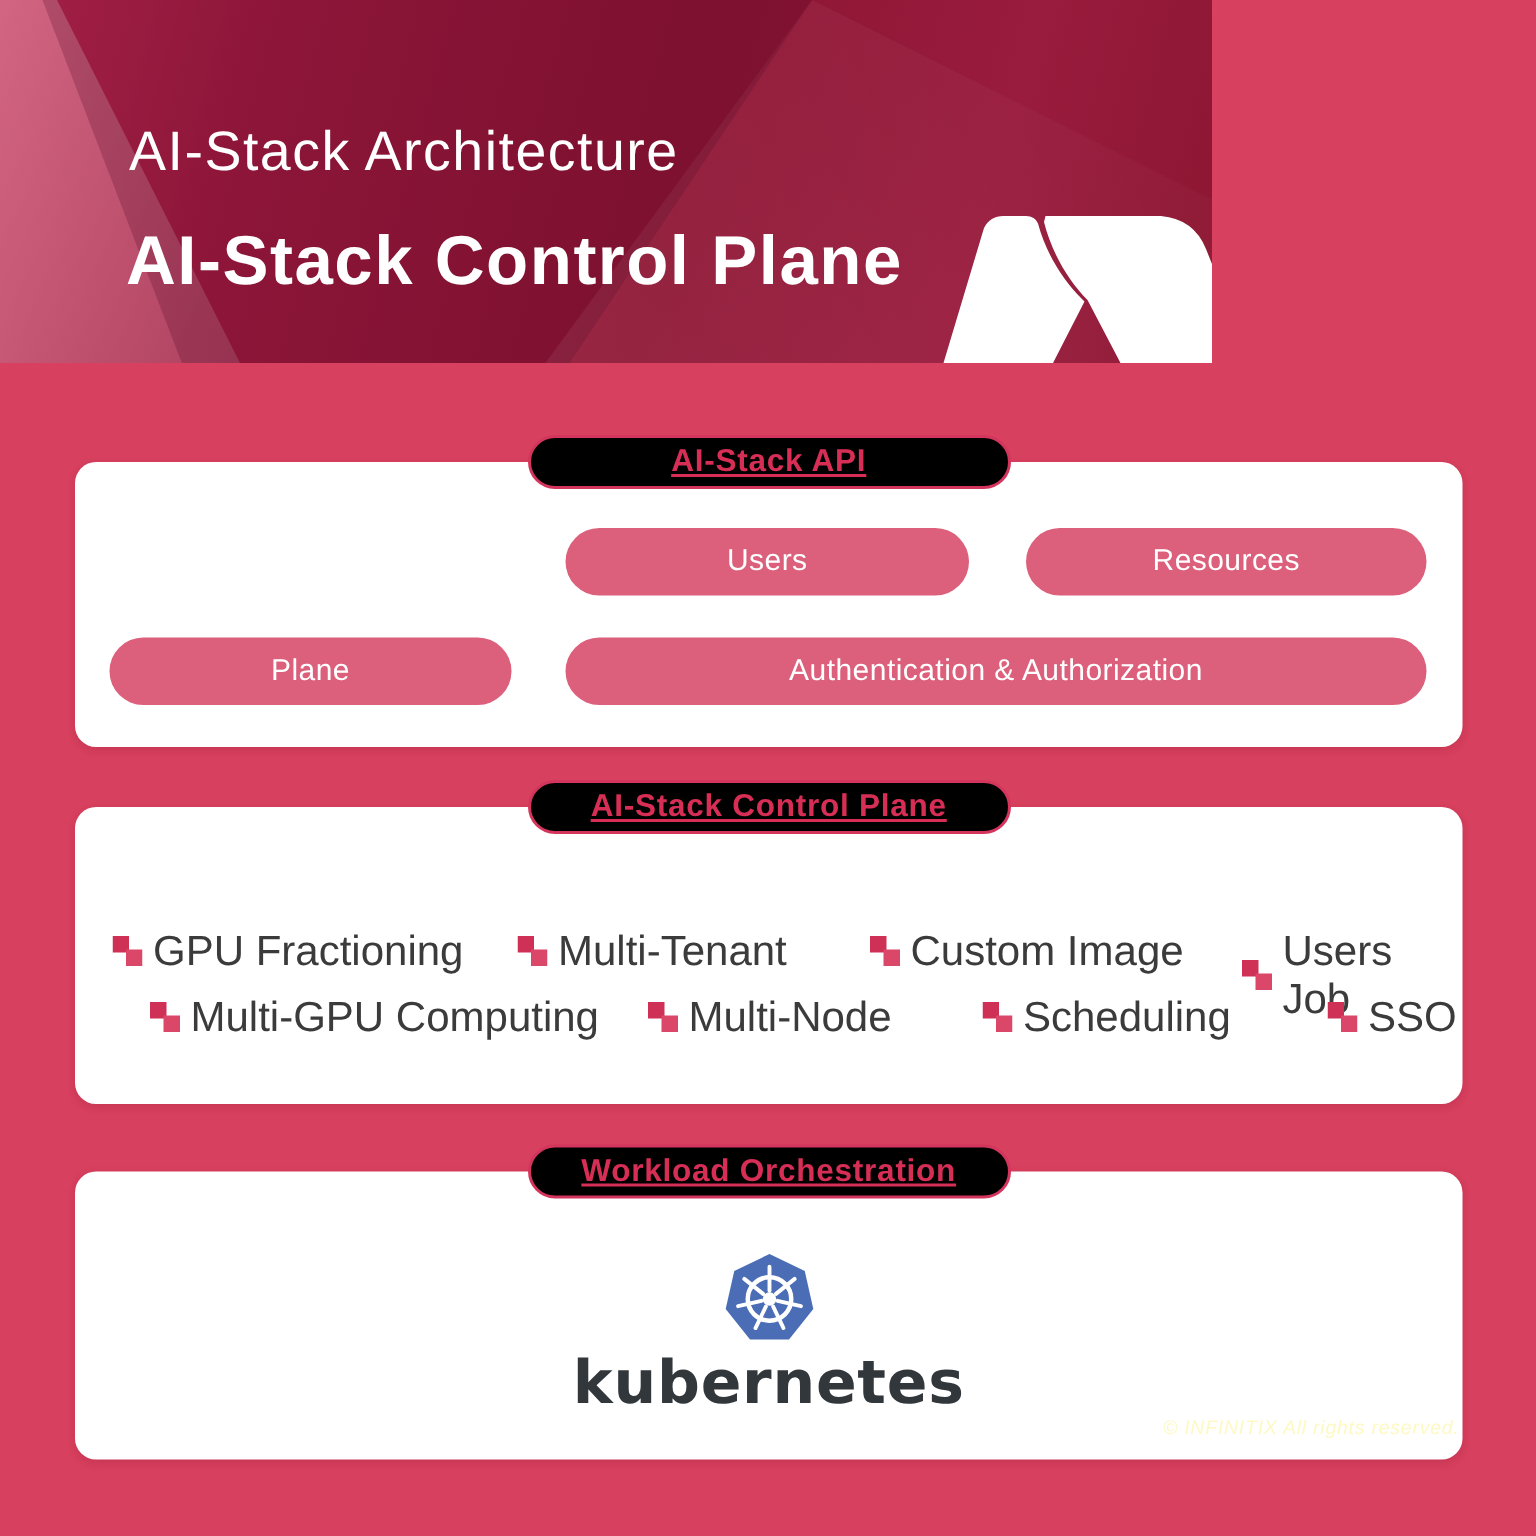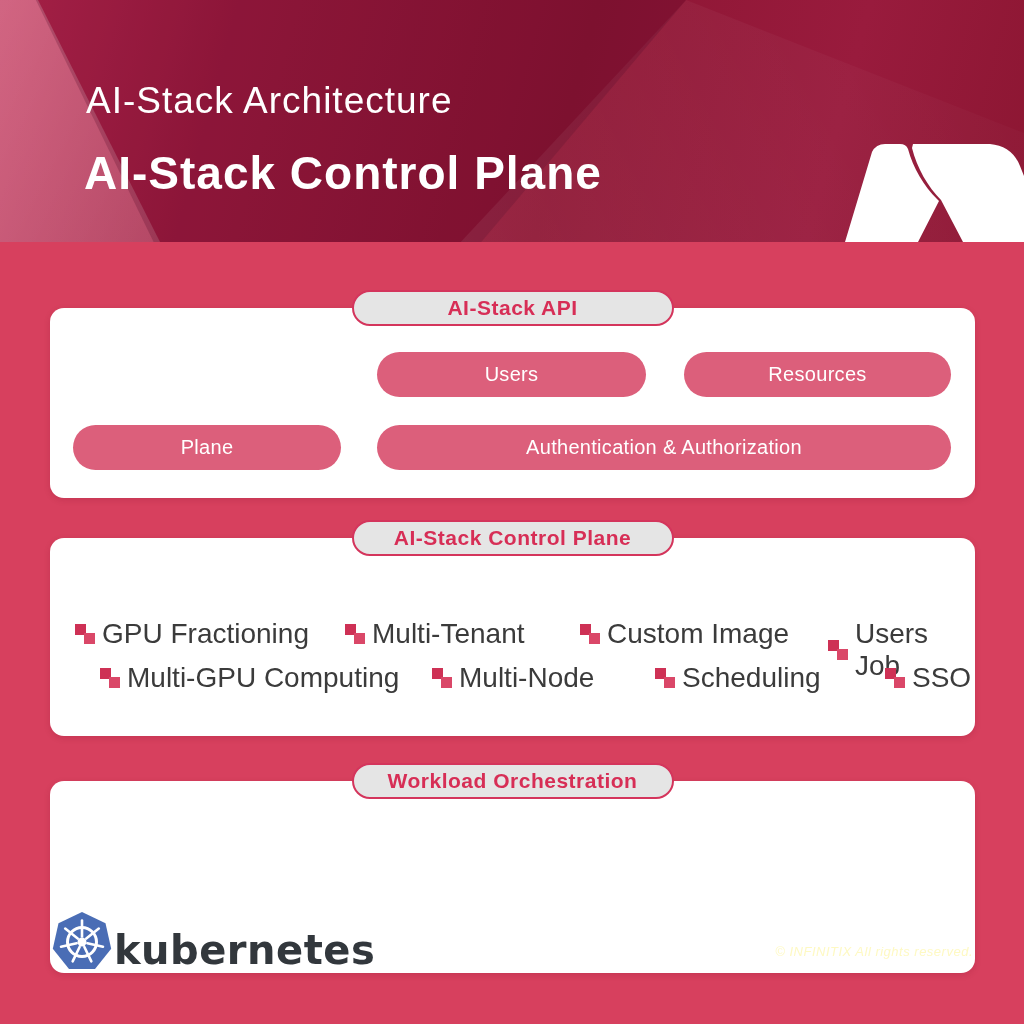--- a/index.html
+++ b/index.html
@@ -6,21 +6,21 @@
   html,body { width:1024px; height:1024px; }
   body {
     position:relative;
     background:#D7405E;
     font-family:"Liberation Sans", sans-serif;
     overflow:hidden;
   }
 
   
   .header {
-    position:absolute; top:0; left:0; width:1024px; height:242px;
+    position:absolute; top:0; left:0; width:808px; height:242px;
     background:linear-gradient(105deg,#C02A52 0%,#A11C40 22%,#8E1634 55%,#991B3D 80%,#8C1632 100%);
     overflow:hidden;
   }
   .facet { position:absolute; inset:0; pointer-events:none; }
   .facet.light-left {
     background:linear-gradient(115deg, rgba(255,255,255,0.28), rgba(255,255,255,0.02) 70%);
     clip-path:polygon(0 0, 38px 0, 160px 100%, 0 100%);
   }
   .facet.dark-mid {
     background:rgba(70,0,30,0.22);
@@ -46,23 +46,23 @@
     background:#FFFFFF; border-radius:14px;
     box-shadow:0 2px 6px rgba(120,12,40,0.18);
   }
   .panel.api          { top:308px; height:190px; }
   .panel.control      { top:538px; height:198px; }
   .panel.orchestration{ top:781px; height:192px; }
 
   .tab {
     position:absolute; left:50%; top:-18px; transform:translateX(-50%);
     width:322px; height:36px;
-    background:#e5e5e5; border:2px solid #D4355C; border-radius:18px;
+    background:#000000; border:2px solid #D4355C; border-radius:18px;
     display:flex; align-items:center; justify-content:center;
-    color:#D72E56; font-size:21px; font-weight:700; letter-spacing:0.5px;
+    color:#D72E56; font-size:21px; font-weight:700; letter-spacing:0.5px;text-decoration:underline;
   }
 
   
   .pill {
     position:absolute; height:45px; border-radius:23px;
     background:#DC5F7B;
     display:flex; align-items:center; justify-content:center;
     color:#FFFFFF; font-size:20px; font-weight:400; letter-spacing:0.3px;
   }
   .pill.projects  { left:23px;  top:44px;  width:268px; }
@@ -82,21 +82,21 @@
   .f-custom-image     { left:530px; top:80px; }
   .f-batch-job        { left:778px; top:80px; }
   .f-multi-gpu        { left:50px;  top:124px; }
   .f-multi-node       { left:382px; top:124px; }
   .f-scheduling       { left:605px; top:124px; }
   .f-sso              { left:835px; top:124px; }
 
   
   .k8s-wrap {
     position:absolute; inset:0;
-    display:flex; flex-direction:row; align-items:flex-end; justify-content:flex-start;
+    display:flex; flex-direction:column; align-items:center; justify-content:flex-start;
     padding-top:54px;
   }
   .k8s-label {
     margin-top:2px;
     font-family:"DejaVu Sans", sans-serif;
     font-size:40px; font-weight:700; color:#32373C; letter-spacing:0.5px;
   }
 
   
   .footer {

